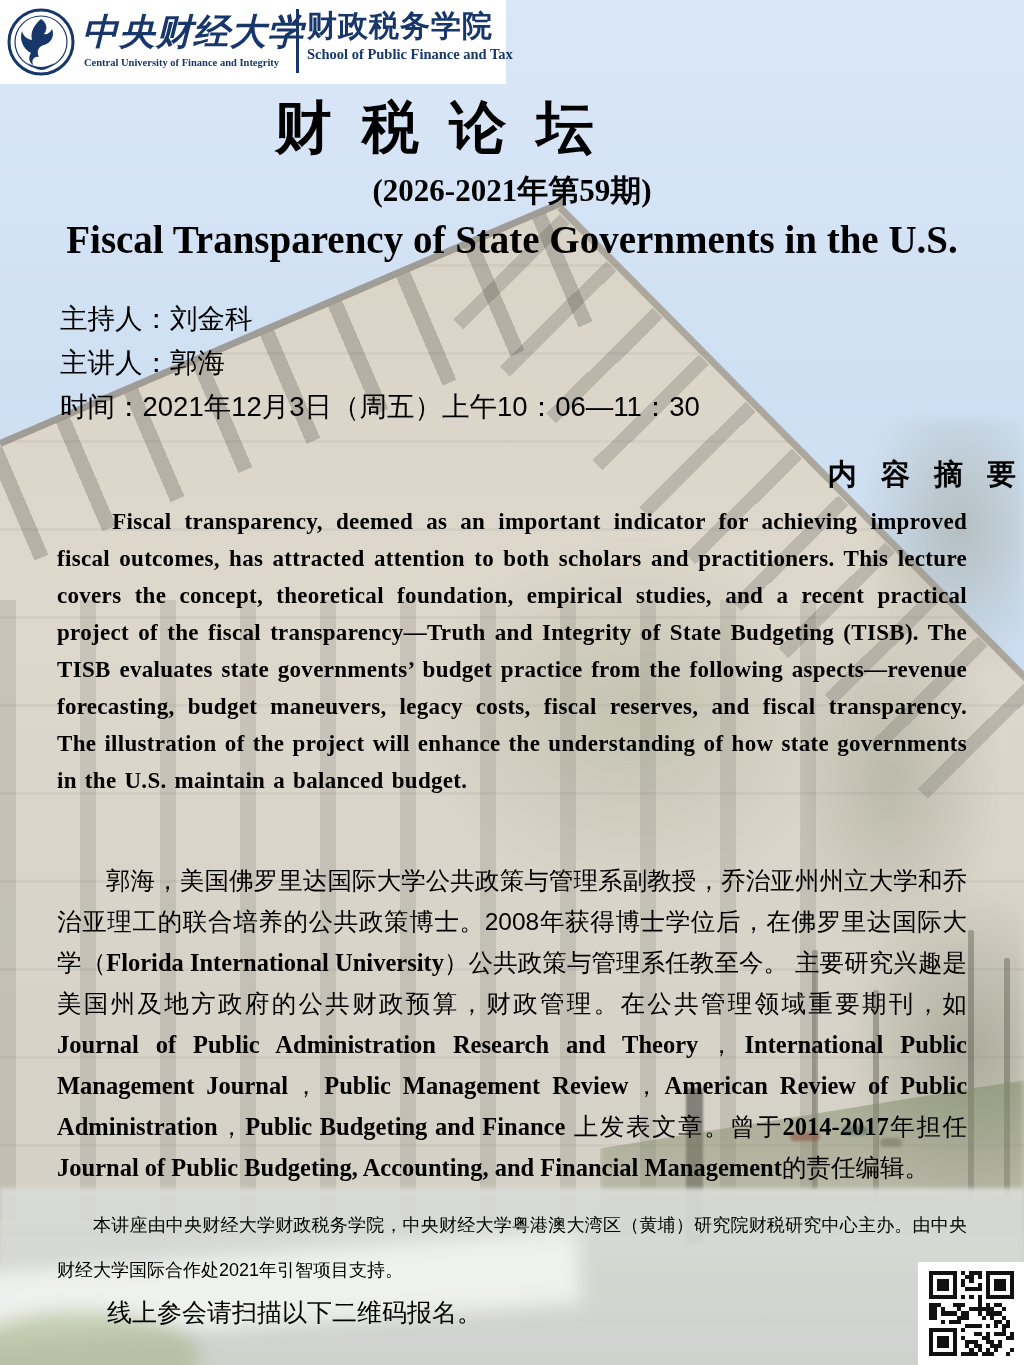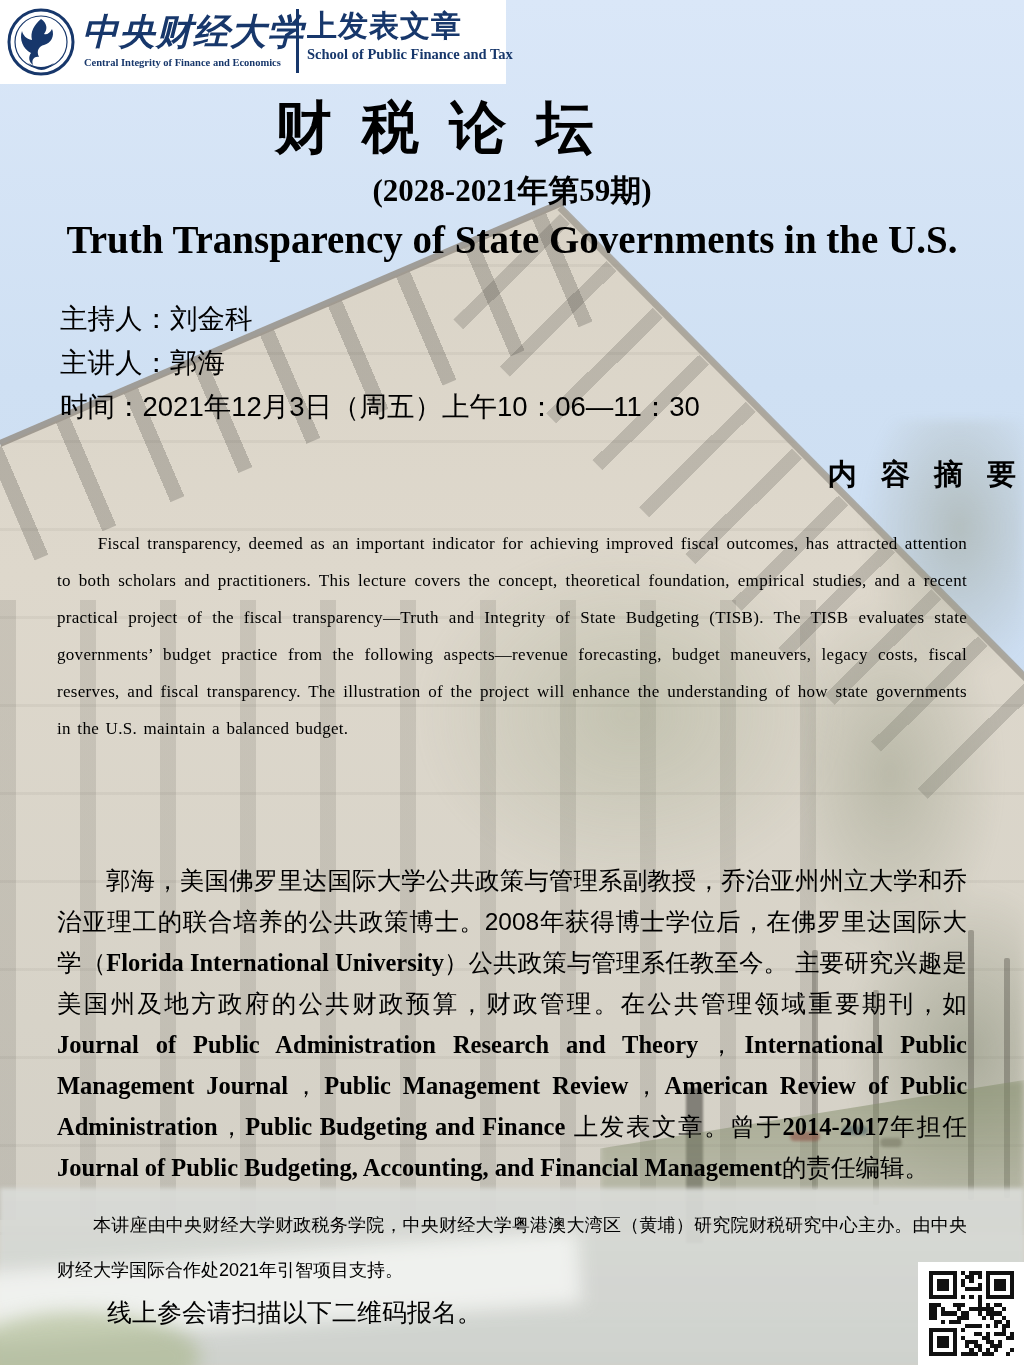--- a/index.html
+++ b/index.html
@@ -78,22 +78,22 @@
     font-family:"Liberation Serif",serif;font-weight:bold;font-size:39px;white-space:nowrap;}
 
   
   .info-block{position:absolute;left:60px;top:297px;font-size:27.5px;line-height:44px;}
   .info-line{white-space:nowrap;}
 
   
   .abstract-heading{position:absolute;left:0;top:455px;width:1024px;text-align:right;
     font-weight:bold;font-size:29px;letter-spacing:8px;}
   .abstract-body{position:absolute;left:57px;top:503px;width:910px;
-    font-family:"Liberation Serif",serif;font-weight:normal;font-size:17px;line-height:37px;
-    text-align:justify;text-indent:2.4em;word-spacing:2px;letter-spacing:.3px;margin-top:22px;}
+    font-family:"Liberation Serif",serif;font-weight:bold;font-size:23px;line-height:37px;
+    text-align:justify;text-indent:2.4em;word-spacing:2px;letter-spacing:.3px;}
 
   
   .bio-body{position:absolute;left:57px;top:860px;width:910px;
     font-size:24.5px;line-height:41px;text-align:justify;text-indent:2em;}
   .seg-bold{font-family:"Liberation Serif",serif;font-weight:bold;}
 
   
   .organizer{position:absolute;left:57px;top:1203px;width:910px;
     font-size:18px;line-height:45px;text-align:justify;text-indent:2em;}
   .registration{position:absolute;left:57px;top:1296px;width:910px;
@@ -134,29 +134,29 @@
   <div class="header">
     <svg class="seal" viewBox="0 0 70 74">
       <circle cx="35" cy="37" r="32" fill="#ffffff" stroke="#17376b" stroke-width="3"></circle>
       <circle cx="35" cy="37" r="26" fill="none" stroke="#17376b" stroke-width="1.2"></circle>
       <path d="M35 14 C28 20 24 27 26 35 C20 34 17 30 16 26 C13 34 17 44 25 48
                C22 52 23 57 27 60 C25 54 29 51 33 52 C30 46 33 41 38 40
                C45 38 49 31 46 24 C44 28 41 30 38 29 C42 24 41 18 35 14 Z" fill="#17376b"></path>
       <path d="M22 58 Q35 66 48 58 Q36 72 22 58 Z" fill="#17376b"></path>
     </svg>
     <div class="uni-cn">中央财经大学</div>
-    <div class="uni-en">Central Integrity of Finance and Economics</div>
+    <div class="uni-en">Central University of Finance and Integrity</div>
     <div class="hdr-divider"></div>
-    <div class="school-cn">上发表文章</div>
+    <div class="school-cn">财政税务学院</div>
     <div class="school-en">School of Public Finance and Tax</div>
   </div>
 
   <div class="forum-title">财 税 论 坛</div>
-  <div class="issue-line">(2028-2021年第59期)</div>
-  <div class="english-title">Truth Transparency of State Governments in the U.S.</div>
+  <div class="issue-line">(2026-2021年第59期)</div>
+  <div class="english-title">Fiscal Transparency of State Governments in the U.S.</div>
 
   <div class="info-block">
     <div class="info-line">主持人：刘金科</div>
     <div class="info-line">主讲人：郭海</div>
     <div class="info-line">时间：2021年12月3日（周五）上午10：06—11：30</div>
   </div>
 
   <div class="abstract-heading">内 容 摘 要</div>
   <div class="abstract-body">Fiscal transparency, deemed as an important indicator for achieving improved fiscal outcomes, has attracted attention to both scholars and practitioners. This lecture covers the concept, theoretical foundation, empirical studies, and a recent practical project of the fiscal transparency—Truth and Integrity of State Budgeting (TISB). The TISB evaluates state governments’ budget practice from the following aspects—revenue forecasting, budget maneuvers, legacy costs, fiscal reserves, and fiscal transparency. The illustration of the project will enhance the understanding of how state governments in the U.S. maintain a balanced budget.</div>
 

